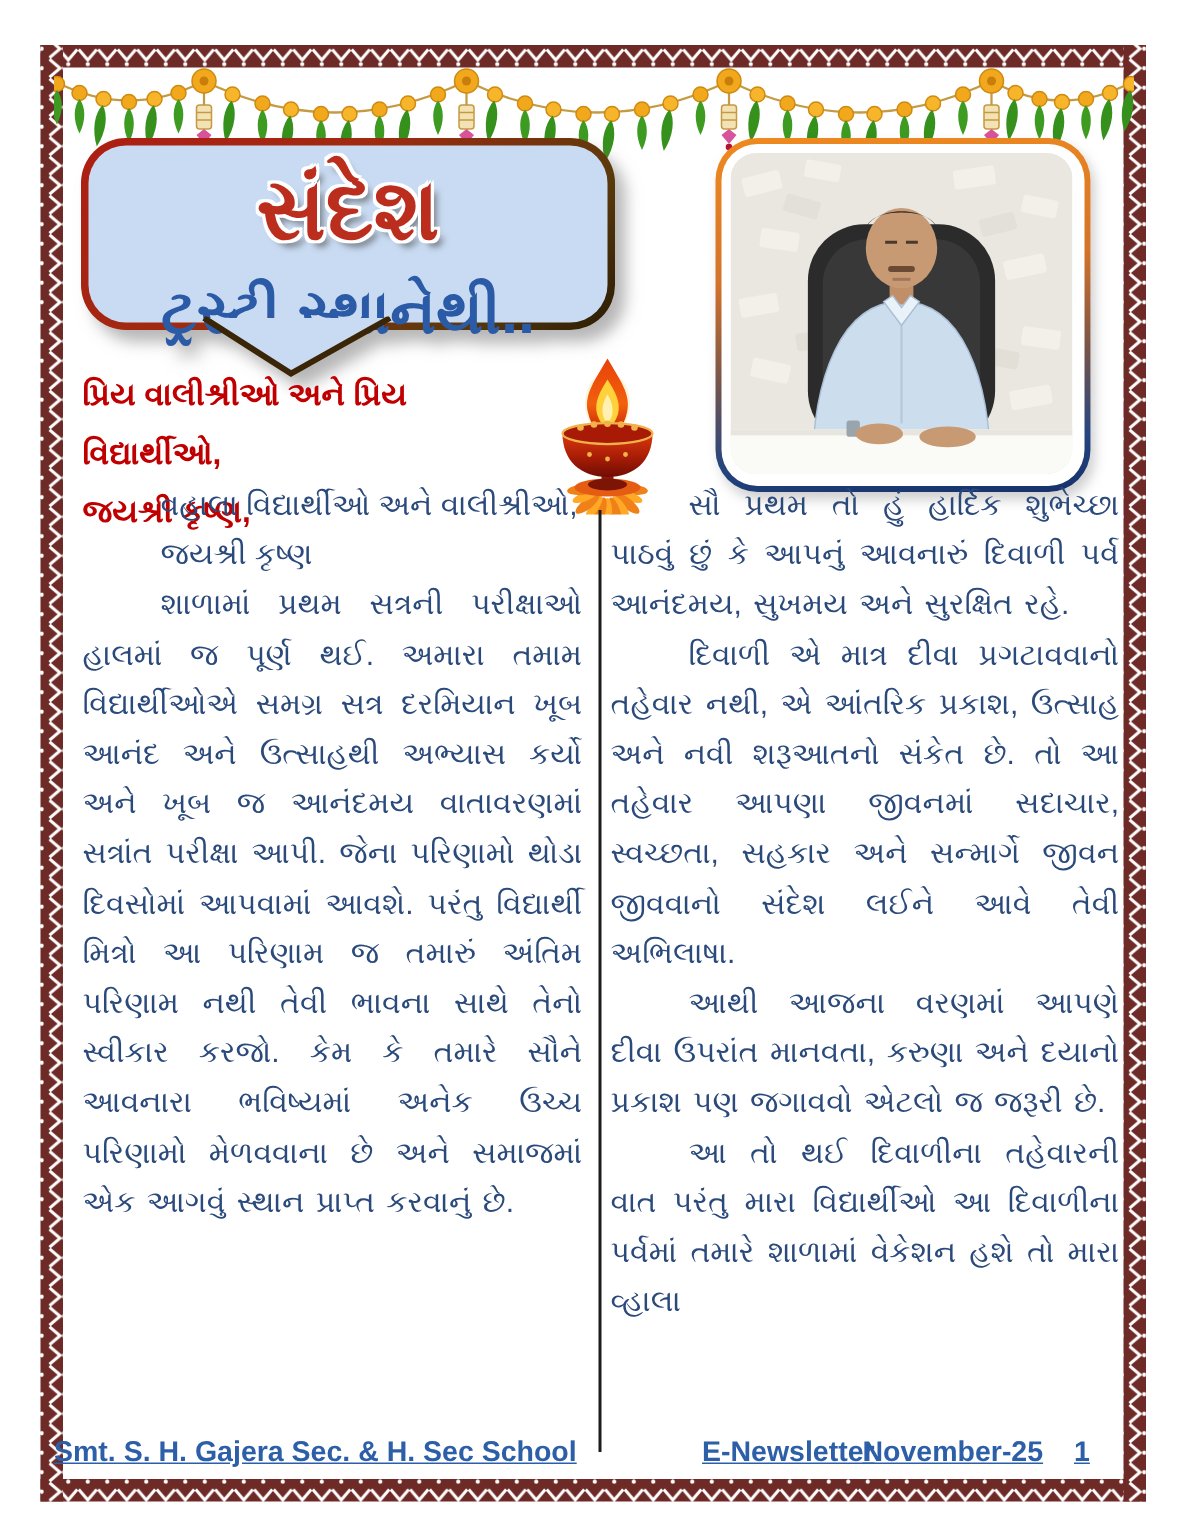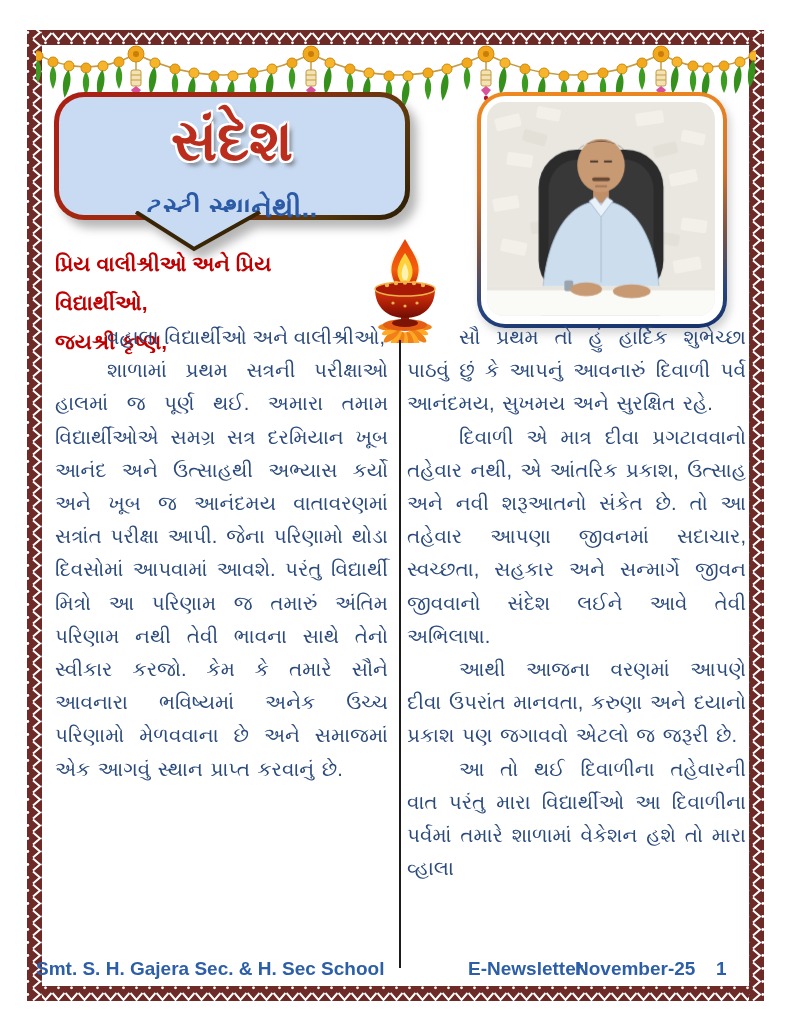--- a/index.html
+++ b/index.html
@@ -8,21 +8,21 @@
   
   .bubble-wrap{position:absolute;left:54px;top:92px;width:356px;height:162px;
                filter:drop-shadow(7px 8px 5px rgba(110,110,110,.5));}
   .bubble-box{position:relative;width:356px;height:128px;border-radius:30px;padding:5px;box-sizing:border-box;
               background:linear-gradient(135deg,#ae1e14 0%,#a02a10 40%,#5a3a0c 78%,#2a1c05 100%);}
   .bubble-inner{width:100%;height:100%;border-radius:25px;background:#c9dbf2;
                 display:flex;flex-direction:column;align-items:center;justify-content:center;}
   .bubble-title{font-size:57px;font-weight:bold;color:#bb2d1d;line-height:62px;
      text-shadow:-2px -2px 0 #fff,2px -2px 0 #fff,-2px 2px 0 #fff,2px 2px 0 #fff,
                  0 -2px 0 #fff,0 2px 0 #fff,-2px 0 0 #fff,2px 0 0 #fff,4px 5px 4px rgba(60,60,60,.55);margin-top:24px;}
-  .bubble-sub{font-size:28px;font-weight:bold;color:#2b5aa6;line-height:38px;margin-top:18px;}
+  .bubble-sub{font-size:41px;font-weight:bold;color:#2b5aa6;line-height:38px;margin-top:18px;}
   .bubble-tail{position:absolute;left:78px;top:119px;}
   
   .photo-frame{position:absolute;left:477px;top:92px;width:250px;height:236px;border-radius:28px;
                padding:4px;box-sizing:border-box;box-shadow:3px 5px 8px rgba(120,120,120,.35);
                background:linear-gradient(175deg,#ef8a1f 0%,#d3722a 38%,#7a5548 62%,#25457f 85%,#16306b 100%);}
   .photo-white{width:100%;height:100%;box-sizing:border-box;background:#ffffff;border-radius:24px;padding:6px;}
   .photo-white svg{border-radius:17px;display:block;}
   
   .frame-svg,.toran-svg{position:absolute;pointer-events:none;}
   .frame-svg{left:0;top:0;}
@@ -33,21 +33,21 @@
             font-size:21px;line-height:39px;}
   .divider{position:absolute;left:399px;top:340px;width:2px;height:628px;background:#1c1c1c;}
   .col{position:absolute;top:321px;color:#2b4a7c;font-size:20px;line-height:33.2px;}
   .col-left{left:55px;width:333px;}
   .col-right{left:407px;width:339px;}
   .col p{margin:0;text-indent:52px;text-align:justify;word-spacing:2px;}
   .sal{text-indent:52px;}
   
   .footer{position:absolute;left:0;top:958px;width:791px;height:26px;color:#2d5fa8;
           font-weight:bold;font-size:19px;}
-  .footer span{position:absolute;white-space:nowrap;}
+  .footer span{position:absolute;white-space:nowrap;text-decoration:underline;}
   .f-school{left:36px;}
   .f-news{left:468px;text-align:center;}
   .f-month{left:575px;}
   .f-page{left:716px;}
 </style>
 </head>
 <body>
 
 <div class="page">
 
@@ -245,20 +245,21 @@
 
   <div class="greeting">
     <div>પ્રિય વાલીશ્રીઓ અને પ્રિય વિદ્યાર્થીઓ,</div>
     <div>જયશ્રી કૃષ્ણ,</div>
   </div>
 
   <div class="divider"></div>
 
   <div class="col col-left">
     <div class="sal">વહાલા વિદ્યાર્થીઓ અને વાલીશ્રીઓ,</div>
+    <div class="sal">જયશ્રી કૃષ્ણ</div>
     <p>શાળામાં પ્રથમ સત્રની પરીક્ષાઓ હાલમાં જ પૂર્ણ થઈ. અમારા તમામ વિદ્યાર્થીઓએ સમગ્ર સત્ર દરમિયાન ખૂબ આનંદ અને ઉત્સાહથી અભ્યાસ કર્યો અને ખૂબ જ આનંદમય વાતાવરણમાં સત્રાંત પરીક્ષા આપી. જેના પરિણામો થોડા દિવસોમાં આપવામાં આવશે. પરંતુ વિદ્યાર્થી મિત્રો આ પરિણામ જ તમારું અંતિમ પરિણામ નથી તેવી ભાવના સાથે તેનો સ્વીકાર કરજો. કેમ કે તમારે સૌને આવનારા ભવિષ્યમાં અનેક ઉચ્ચ પરિણામો મેળવવાના છે અને સમાજમાં એક આગવું સ્થાન પ્રાપ્ત કરવાનું છે.</p>
   </div>
 
   <div class="col col-right">
     <p>સૌ પ્રથમ તો હું હાર્દિક શુભેચ્છા પાઠવું છું કે આપનું આવનારું દિવાળી પર્વ આનંદમય, સુખમય અને સુરક્ષિત રહે.</p>
     <p>દિવાળી એ માત્ર દીવા પ્રગટાવવાનો તહેવાર નથી, એ આંતરિક પ્રકાશ, ઉત્સાહ અને નવી શરૂઆતનો સંકેત છે. તો આ તહેવાર આપણા જીવનમાં સદાચાર, સ્વચ્છતા, સહકાર અને સન્માર્ગે જીવન જીવવાનો સંદેશ લઈને આવે તેવી અભિલાષા.</p>
     <p>આથી આજના વરણમાં આપણે દીવા ઉપરાંત માનવતા, કરુણા અને દયાનો પ્રકાશ પણ જગાવવો એટલો જ જરૂરી છે.</p>
     <p>આ તો થઈ દિવાળીના તહેવારની વાત પરંતુ મારા વિદ્યાર્થીઓ આ દિવાળીના પર્વમાં તમારે શાળામાં વેકેશન હશે તો મારા વ્હાલા</p>
   </div>
 

